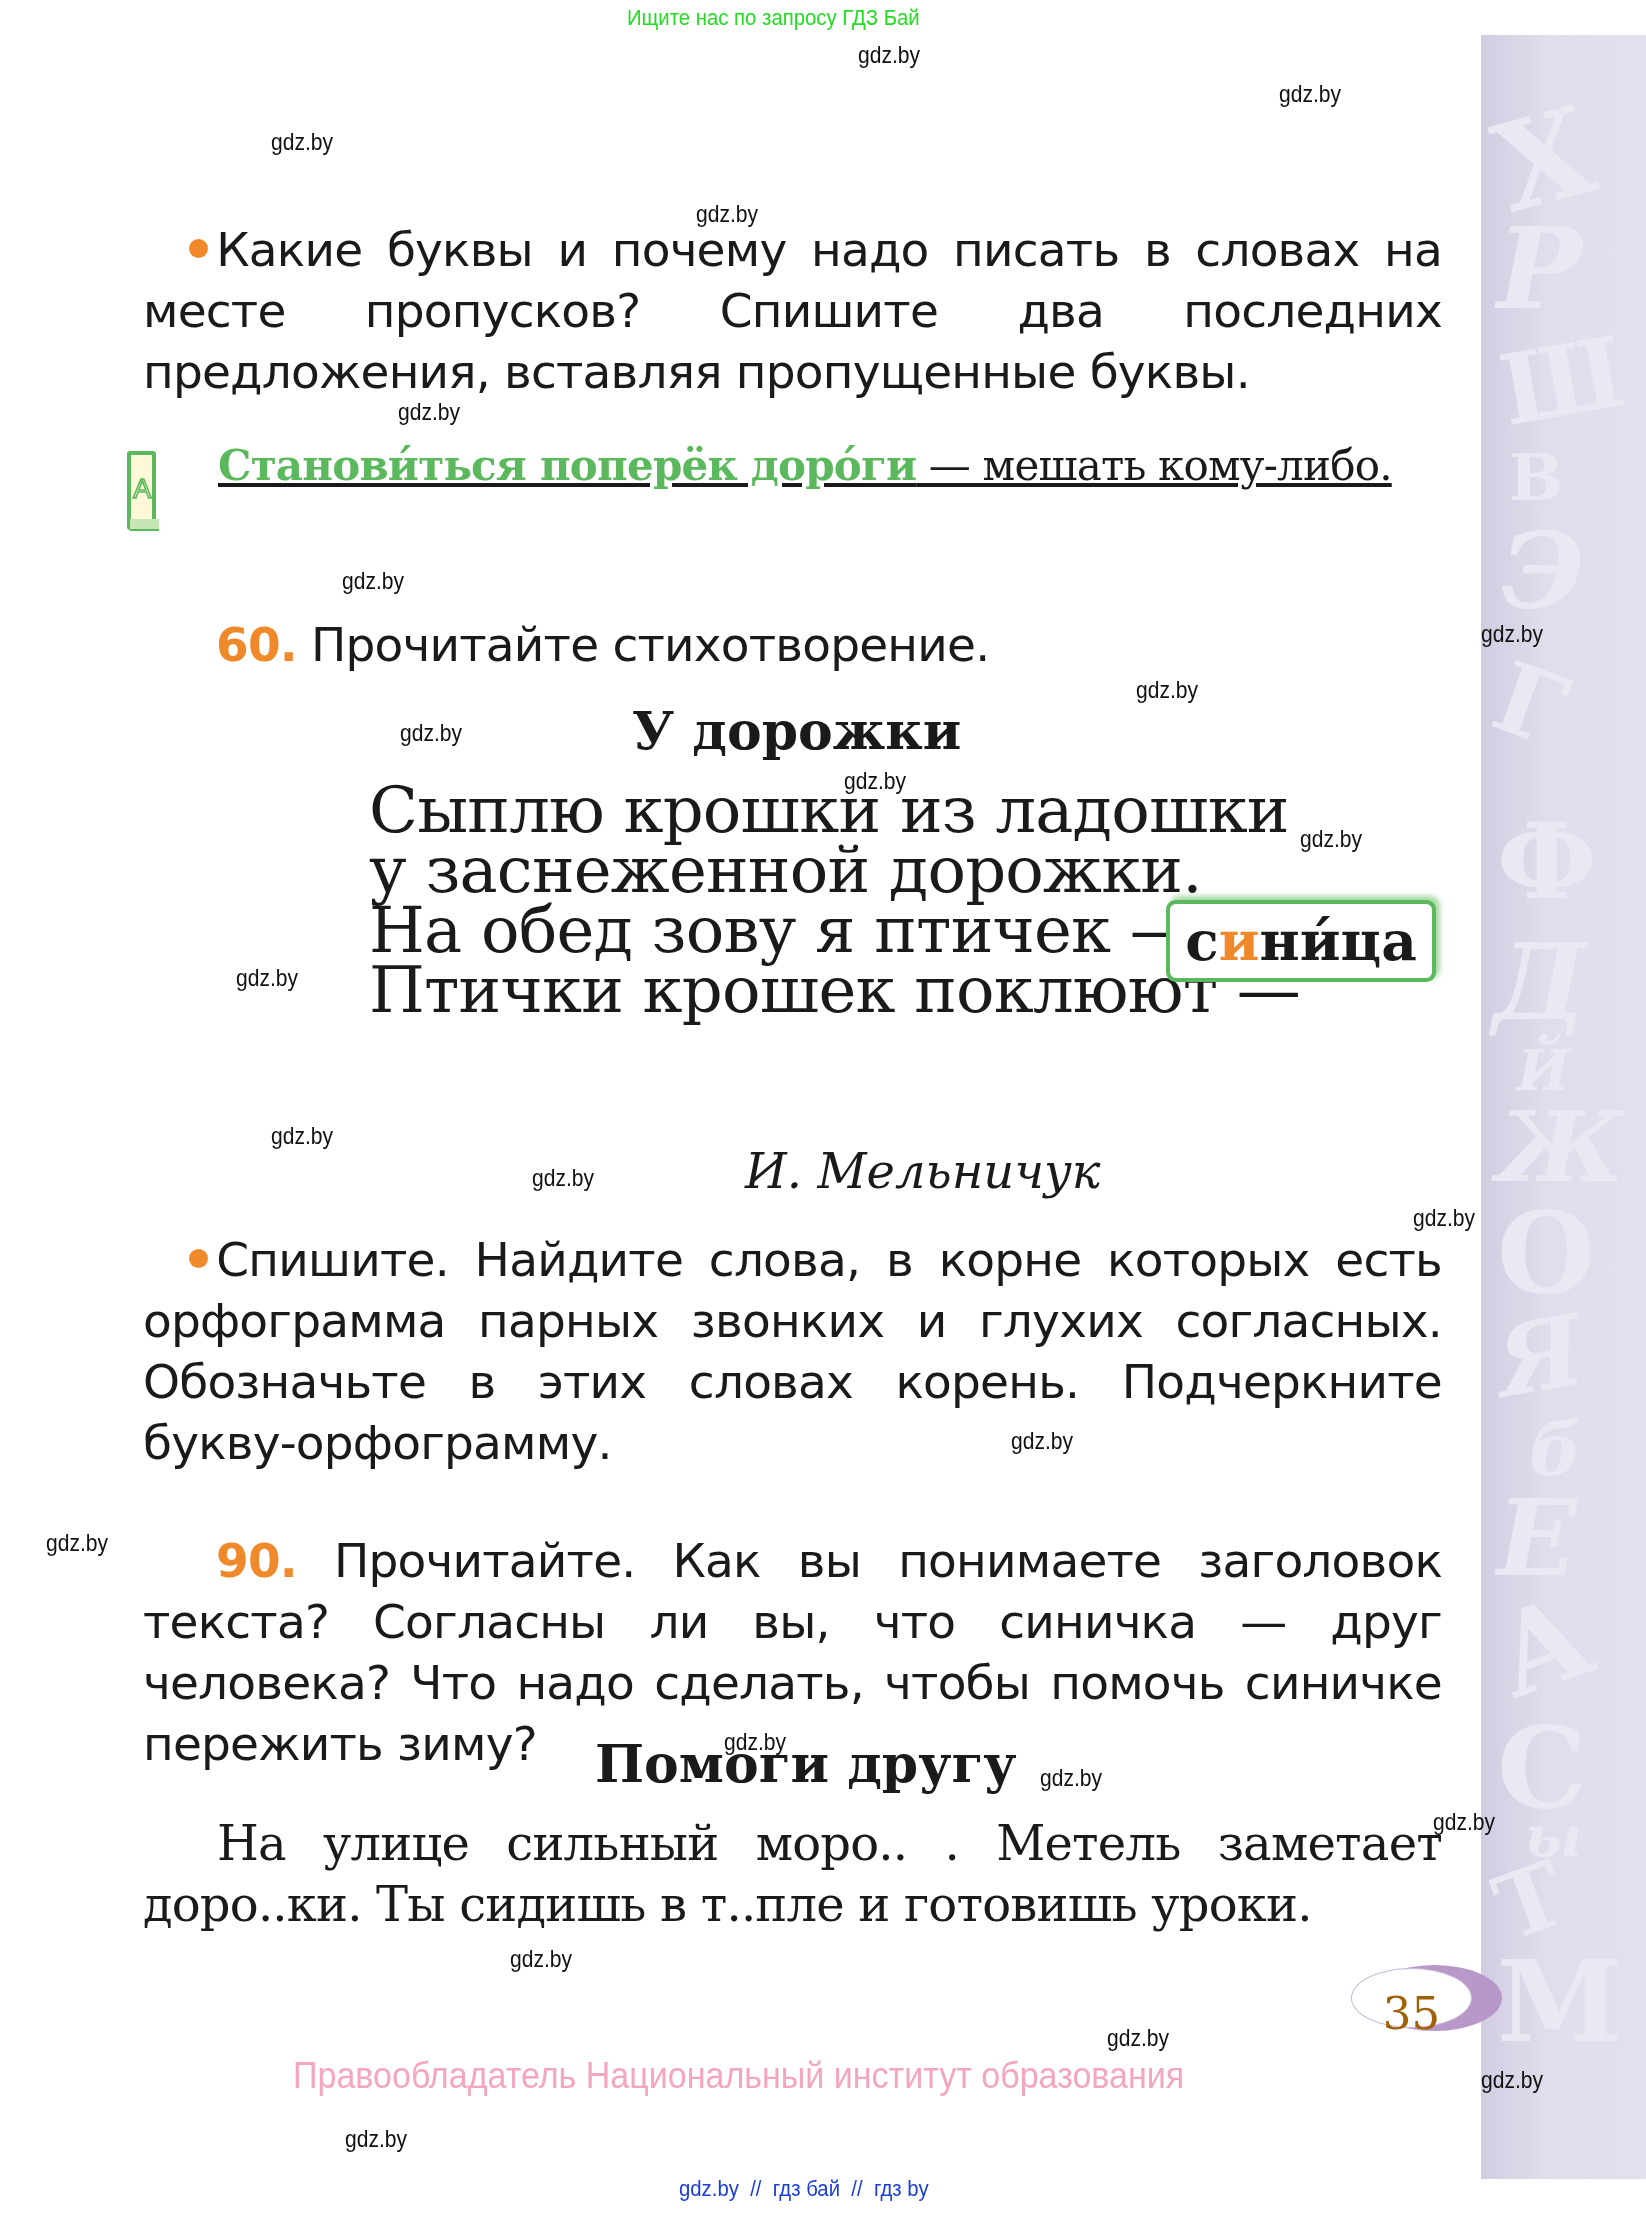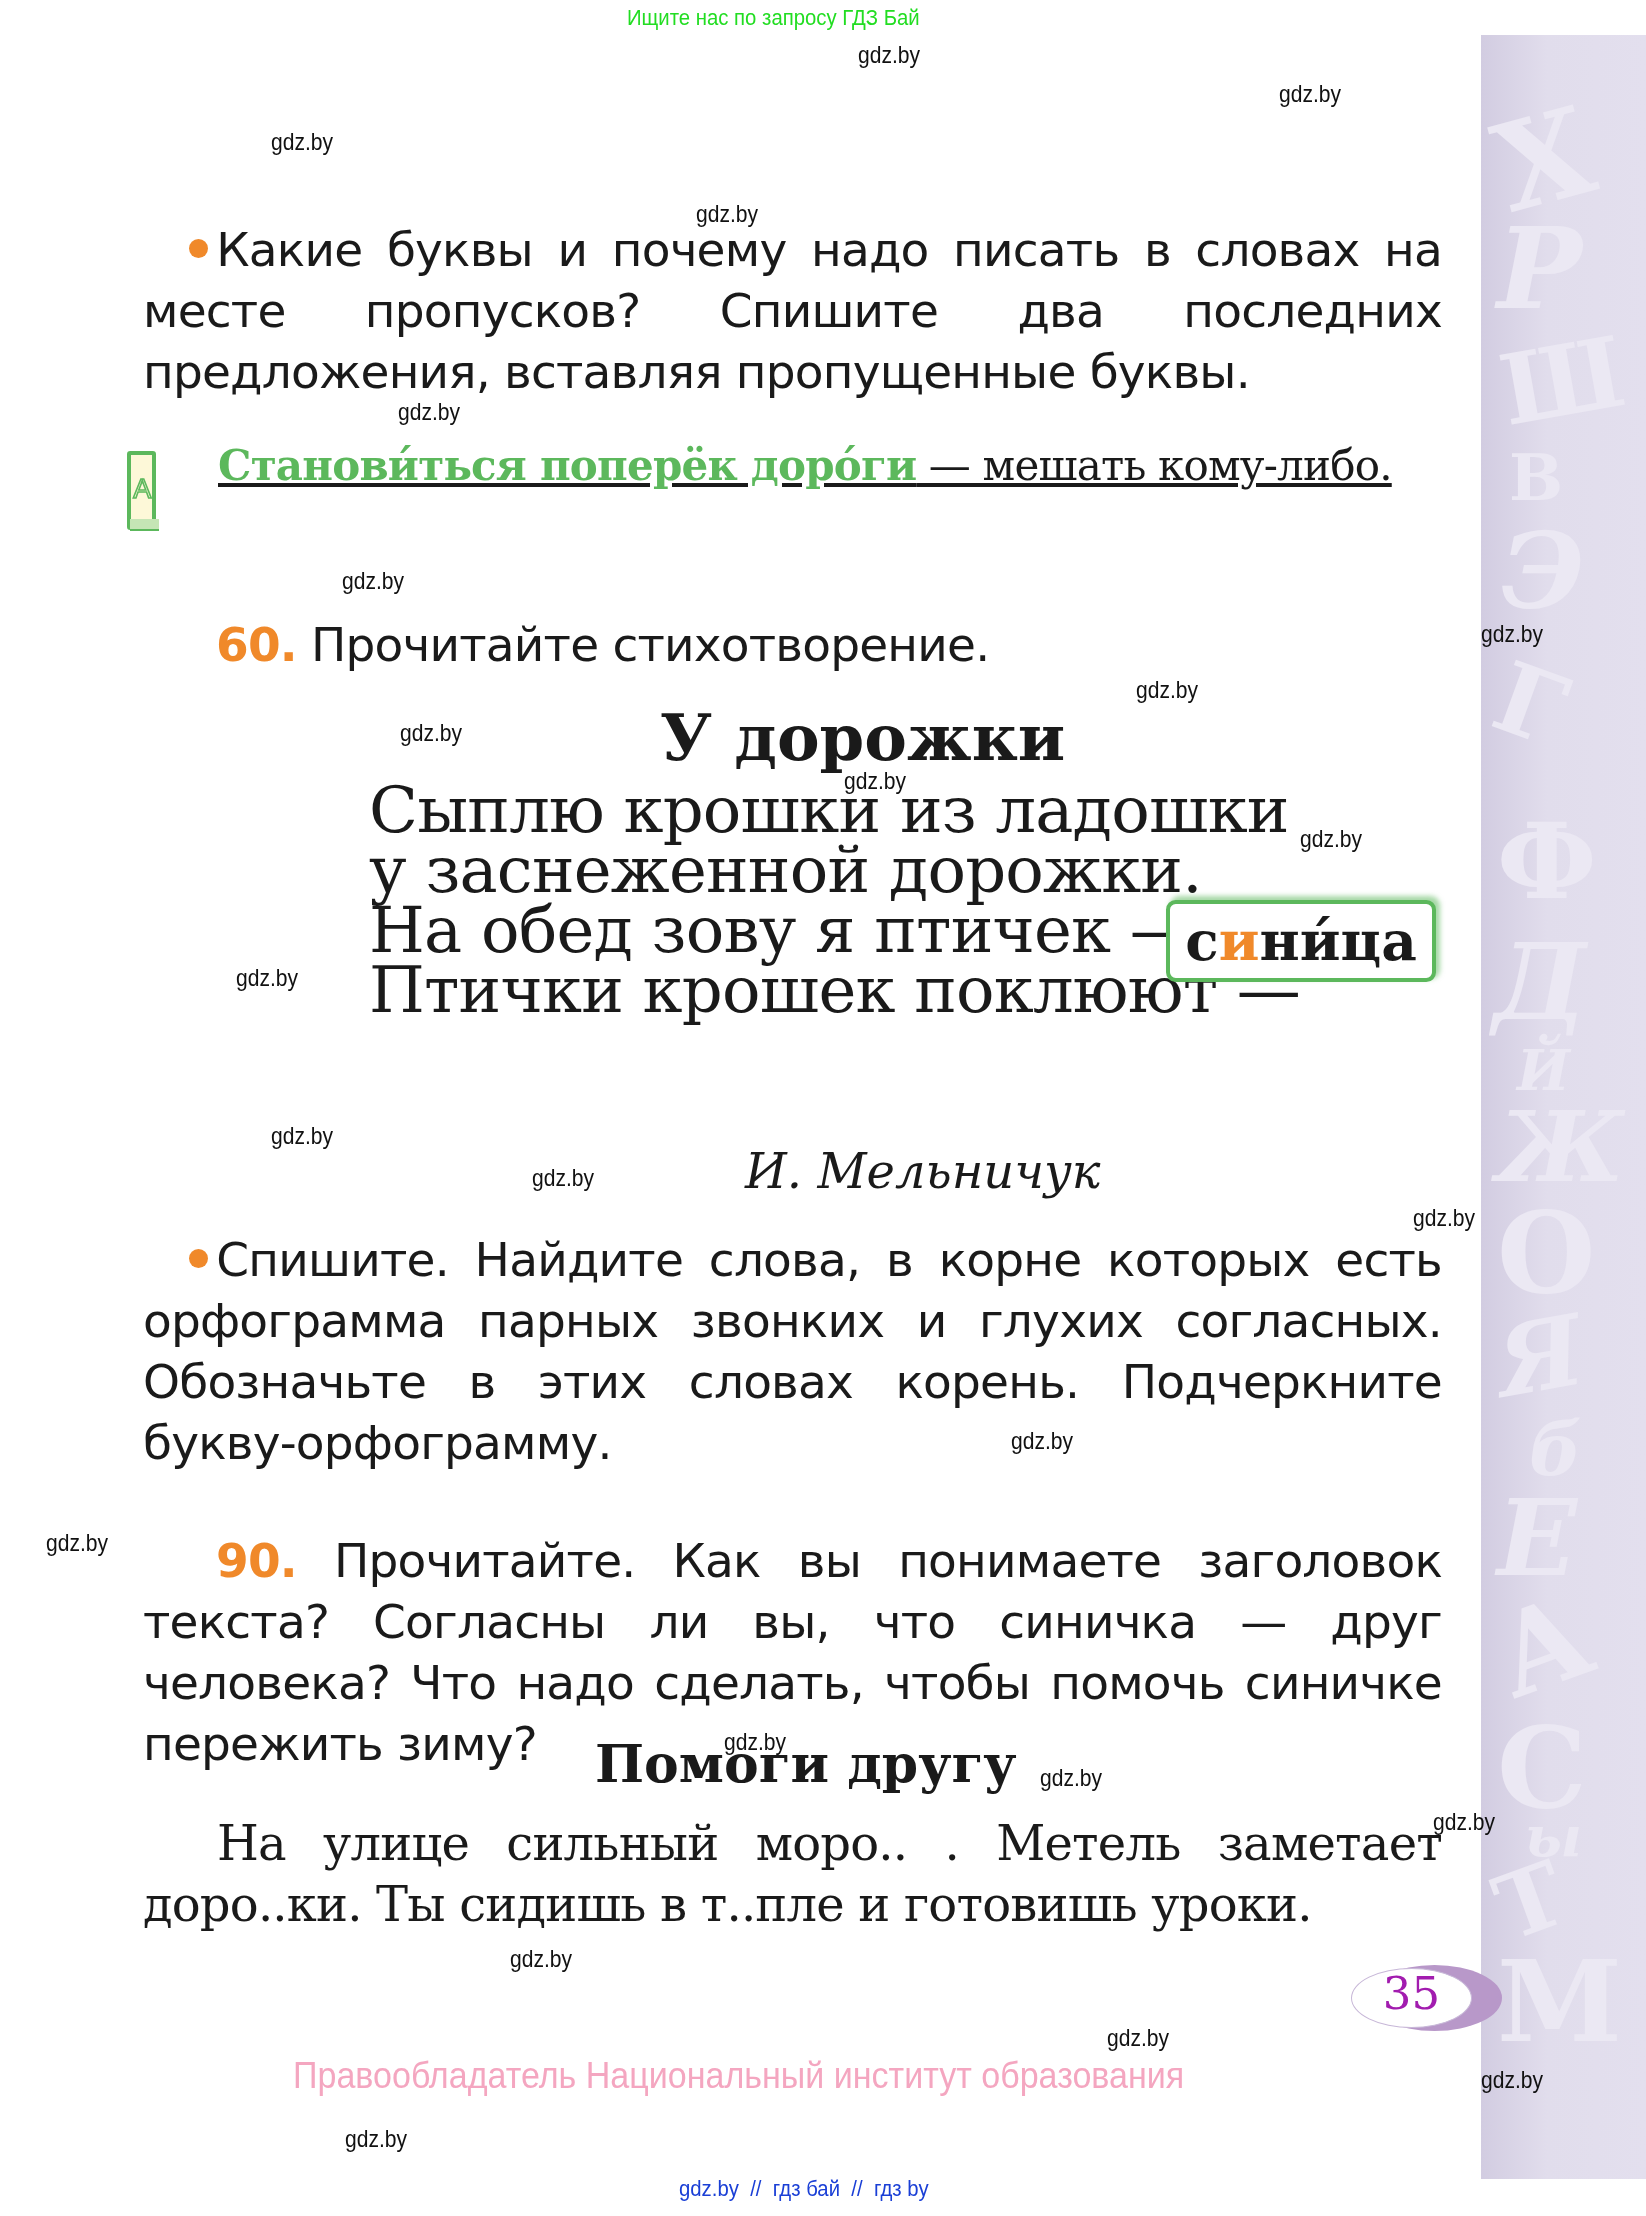--- a/index.html
+++ b/index.html
@@ -82,21 +82,21 @@
 </div>
 <div class="abs serif justify" style="left:218px;top:435px;width:1225px;font-size:42px;line-height:61px;letter-spacing:-0.8px;text-decoration:underline;">
   <span class="green">Станови́ться поперёк доро́ги</span><span> — мешать кому-либо.</span>
 </div>
 
 <div class="abs sans" style="left:216px;top:614px;white-space:nowrap;">
   <span class="num">60.</span>
   <span>Прочитайте стихотворение.</span>
 </div>
 
-<div class="abs serif" style="left:632px;top:700px;font-size:64px;font-weight:bold;white-space:nowrap;margin-left:28px;">У дорожки</div>
+<div class="abs serif" style="left:632px;top:700px;font-size:52px;font-weight:bold;white-space:nowrap;">У дорожки</div>
 
 <div class="abs" style="left:369px;top:780px;">
   <div class="poem-line">Сыплю крошки из ладошки</div>
   <div class="poem-line">у заснеженной дорожки.</div>
   <div class="poem-line">На обед зову я птичек —</div>
   <div class="poem-line">Птички крошек поклюют —</div>
 </div>
 
 <div class="abs serif" style="left:745px;top:1143px;font-size:48px;font-style:italic;white-space:nowrap;">И. Мельничук</div>
 
@@ -115,19 +115,19 @@
   <span>Прочитайте. Как вы понимаете заголовок текста? Согласны ли вы, что синичка — друг человека? Что надо сделать, чтобы помочь синичке пережить зиму?</span>
 </div>
 
 <div class="abs serif" style="left:595px;top:1733px;font-size:52px;font-weight:bold;white-space:nowrap;">Помоги другу</div>
 
 <div class="abs serif justify" style="left:143px;top:1813px;width:1299px;font-size:48px;line-height:61px;text-indent:74px;letter-spacing:-0.8px;">На улице сильный моро.. . Метель заметает доро..ки. Ты сидишь в т..пле и готовишь уроки.</div>
 
 <div class="abs" style="left:1351px;top:1965px;width:152px;height:66px;">
   <div style="position:absolute;left:16px;top:0;width:135px;height:66px;border-radius:50%;background:#b898c9;"></div>
   <div style="position:absolute;left:0;top:3.2px;width:121px;height:60px;border-radius:50%;background:#fff;border:1.6px solid #c8b8d8;box-sizing:border-box;"></div>
-  <div class="serif" style="position:absolute;left:0;top:3px;width:121px;text-align:center;font-size:45px;line-height:52px;color:#a21caf;">35</div>
+  <div class="serif" style="position:absolute;left:0;top:23px;width:121px;text-align:center;font-size:45px;line-height:52px;color:#a16207;">35</div>
 </div>
 
 <div class="abs" style="left:293px;top:2055px;font-size:37px;color:#f4a6c0;white-space:nowrap;transform:scaleX(0.92);transform-origin:left top;">Правообладатель Национальный институт образования</div>
 
 <div class="abs" style="left:679px;top:2176px;font-size:22.6px;color:#1a3fd6;white-space:pre;transform:scaleX(0.9);transform-origin:left top;">gdz.by  //  гдз бай  //  гдз by</div>
 
 
 </body></html>

